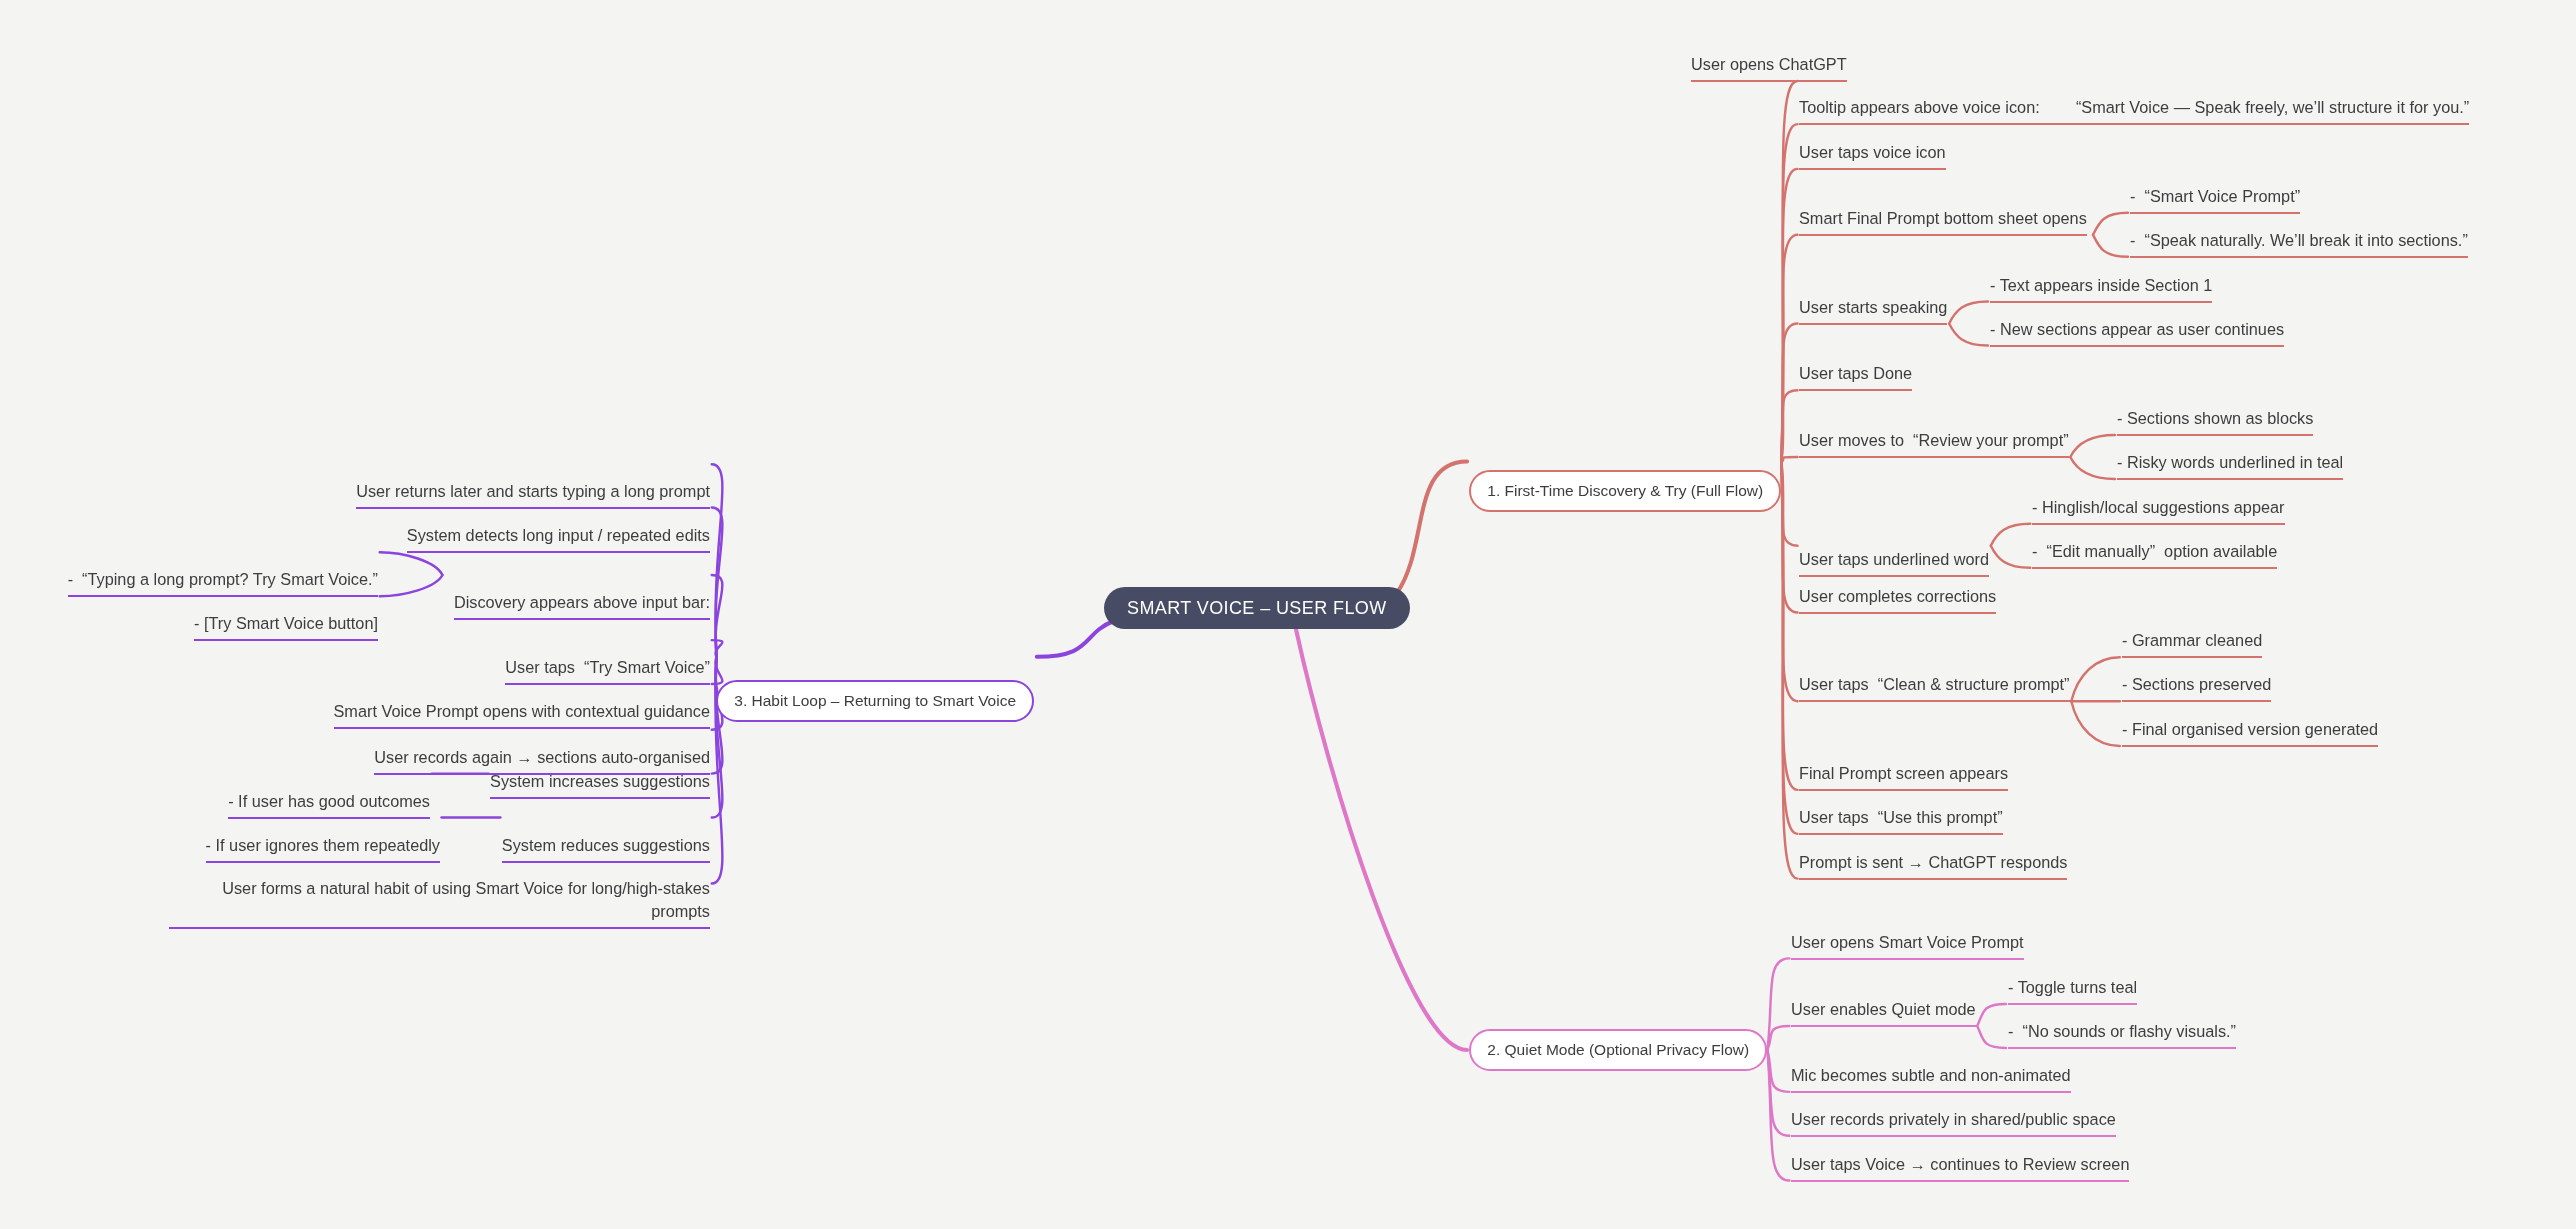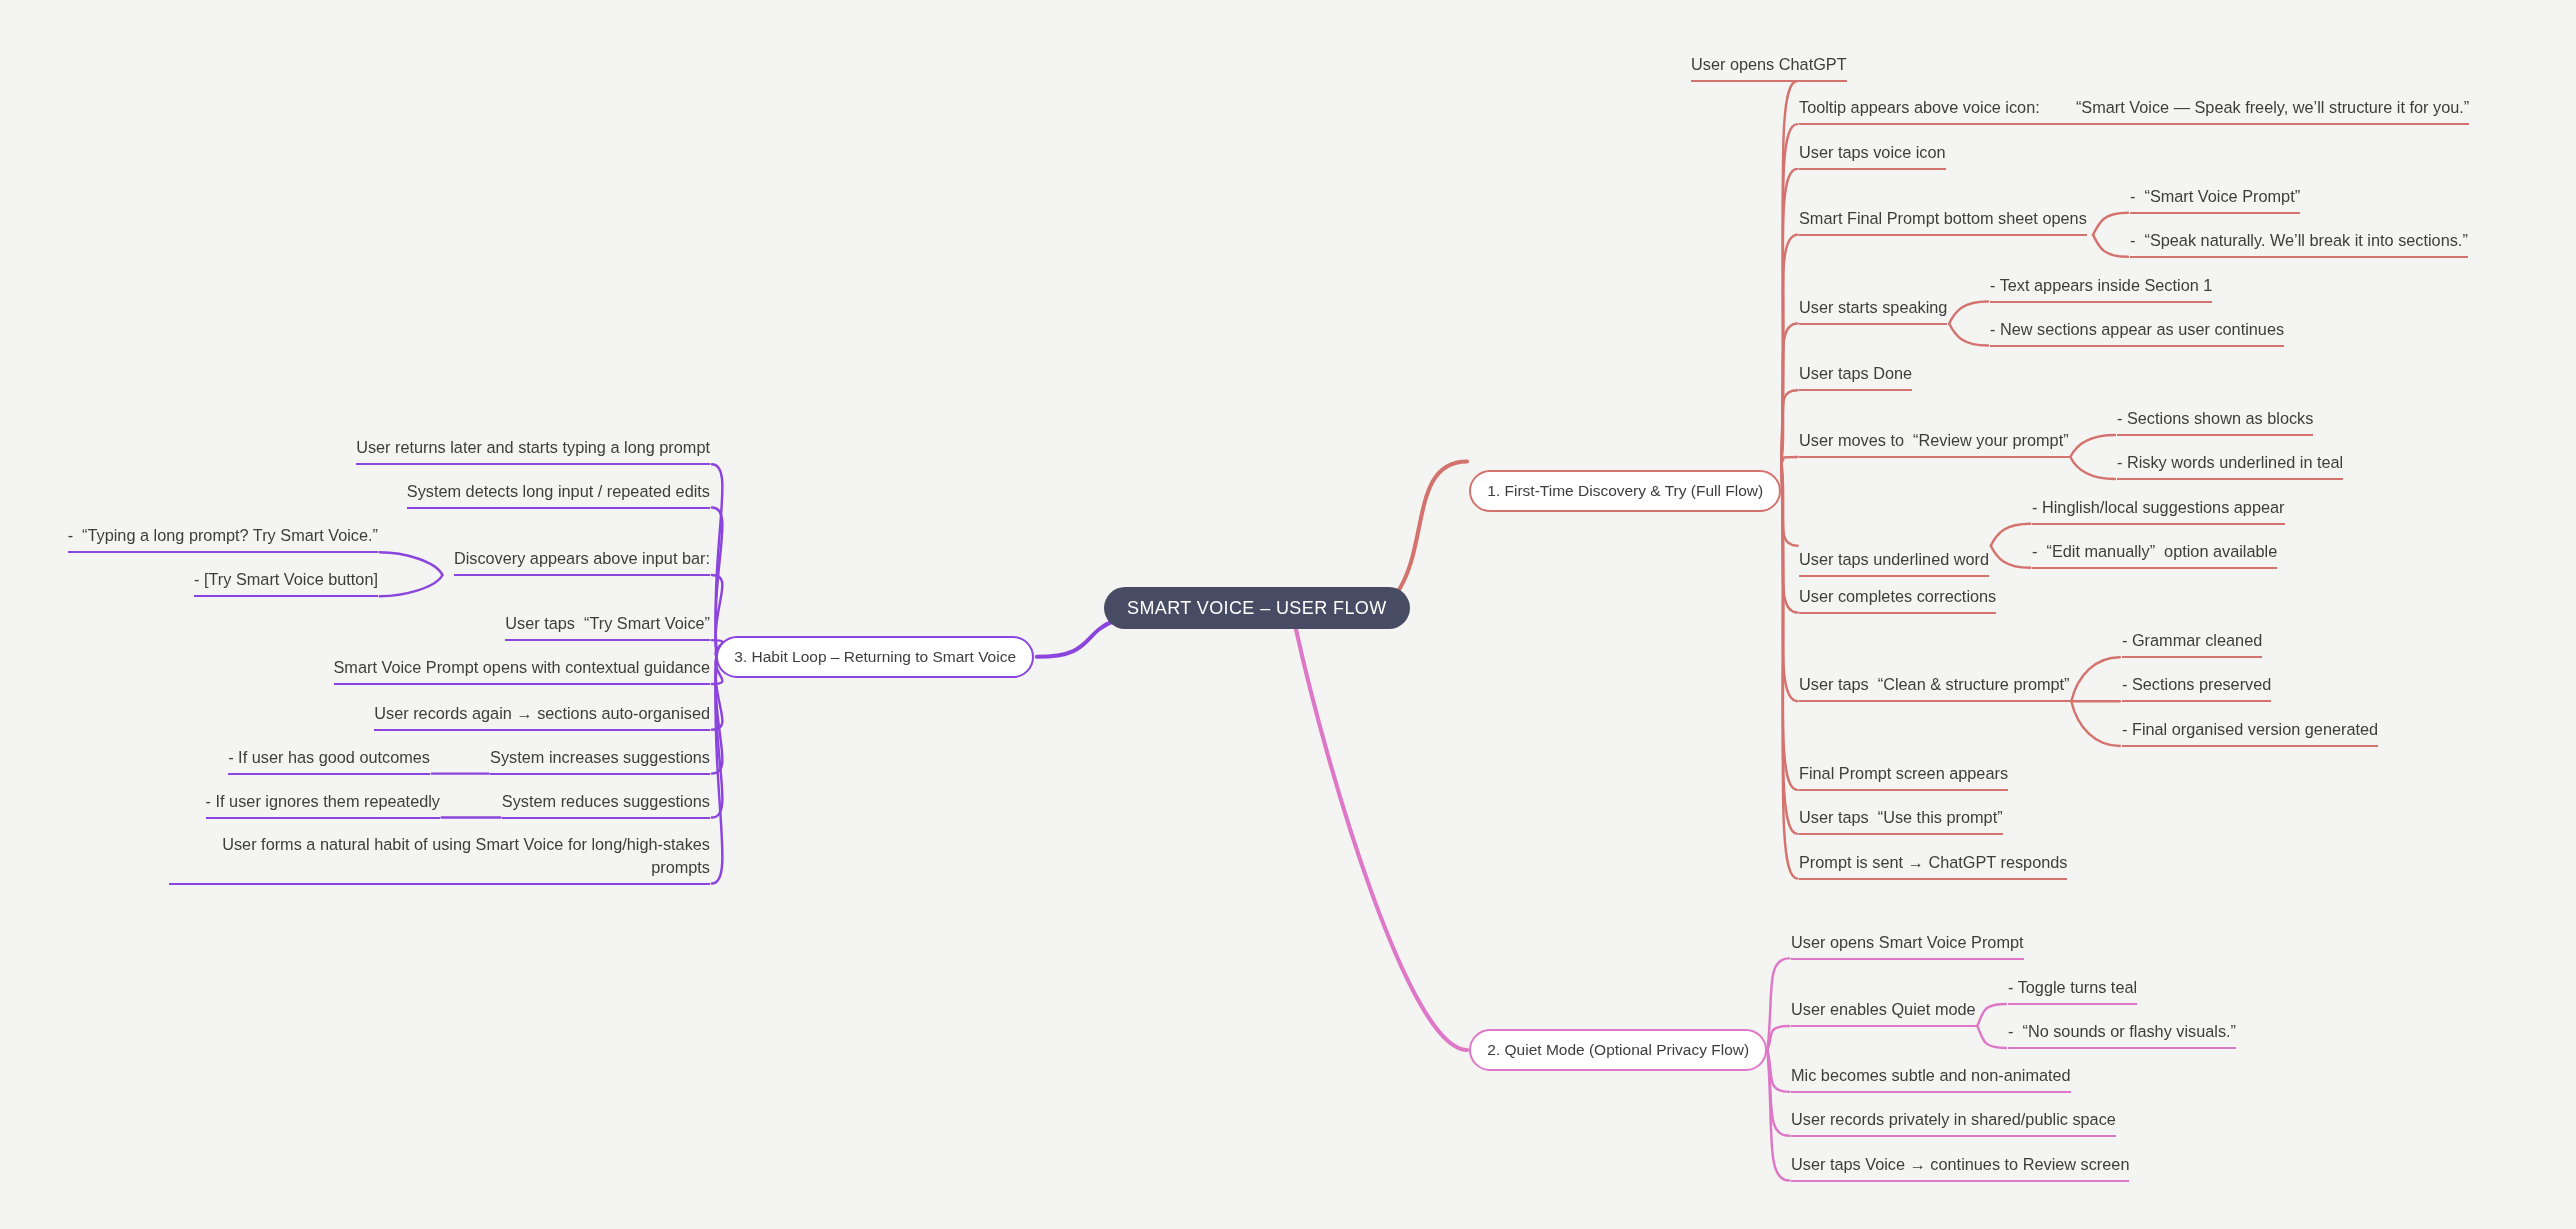--- a/index.html
+++ b/index.html
@@ -21,21 +21,21 @@
     white-space:pre;
     font-size:16.3px;
     line-height:23px;
     color:var(--text,#3d3d3d);
     padding-bottom:4.1px;
     border-bottom:2.4px solid #999;
   }
   .leaf.wrap{white-space:normal;text-align:right;}
   .b1{border-color:var(--c1,#d4736e);}
   .b2{border-color:var(--c2,#de77c7);}
-  .b3{border-color:var(--c3,#8b44dd);}
+  .b3{border-color:var(--c3,#8b44dd);margin-top:44px;}
   .pill{
     position:absolute;
     white-space:pre;
     background:#ffffff;
     border:2.4px solid #999;
     border-radius:22px;
     padding:7.3px 16.3px;
     font-size:15.5px;
     line-height:23px;
     color:var(--text,#3d3d3d);
@@ -150,19 +150,19 @@
   <div class="leaf b2 node" style="left:1791px;top:1153px">User taps Voice → continues to Review screen</div>
 
   <div class="leaf b3 node" style="right:1866px;top:436px">User returns later and starts typing a long prompt</div>
   <div class="leaf b3 node" style="right:1866px;top:480px">System detects long input / repeated edits</div>
   <div class="leaf b3 node" style="right:1866px;top:547px">Discovery appears above input bar:</div>
   <div class="leaf b3 node" style="right:2198px;top:524px">-  “Typing a long prompt? Try Smart Voice.”</div>
   <div class="leaf b3 node" style="right:2198px;top:568px">- [Try Smart Voice button]</div>
   <div class="leaf b3 node" style="right:1866px;top:612px">User taps  “Try Smart Voice”</div>
   <div class="leaf b3 node" style="right:1866px;top:656px">Smart Voice Prompt opens with contextual guidance</div>
   <div class="leaf b3 node" style="right:1866px;top:702px">User records again → sections auto-organised</div>
-  <div class="leaf b3 node" style="right:1866px;top:746px">System increases suggestions</div>
+  <div class="leaf b3 node" style="right:1866px;top:726px">System increases suggestions</div>
   <div class="leaf b3 node" style="right:2146px;top:746px">- If user has good outcomes</div>
   <div class="leaf b3 node" style="right:1866px;top:790px">System reduces suggestions</div>
   <div class="leaf b3 node" style="right:2136px;top:790px">- If user ignores them repeatedly</div>
   <div class="leaf b3 wrap node" style="right:1866px;top:833px;width:541px">User forms a natural habit of using Smart Voice for long/high-stakes prompts</div>
 </div>
 
 
 </body></html>

